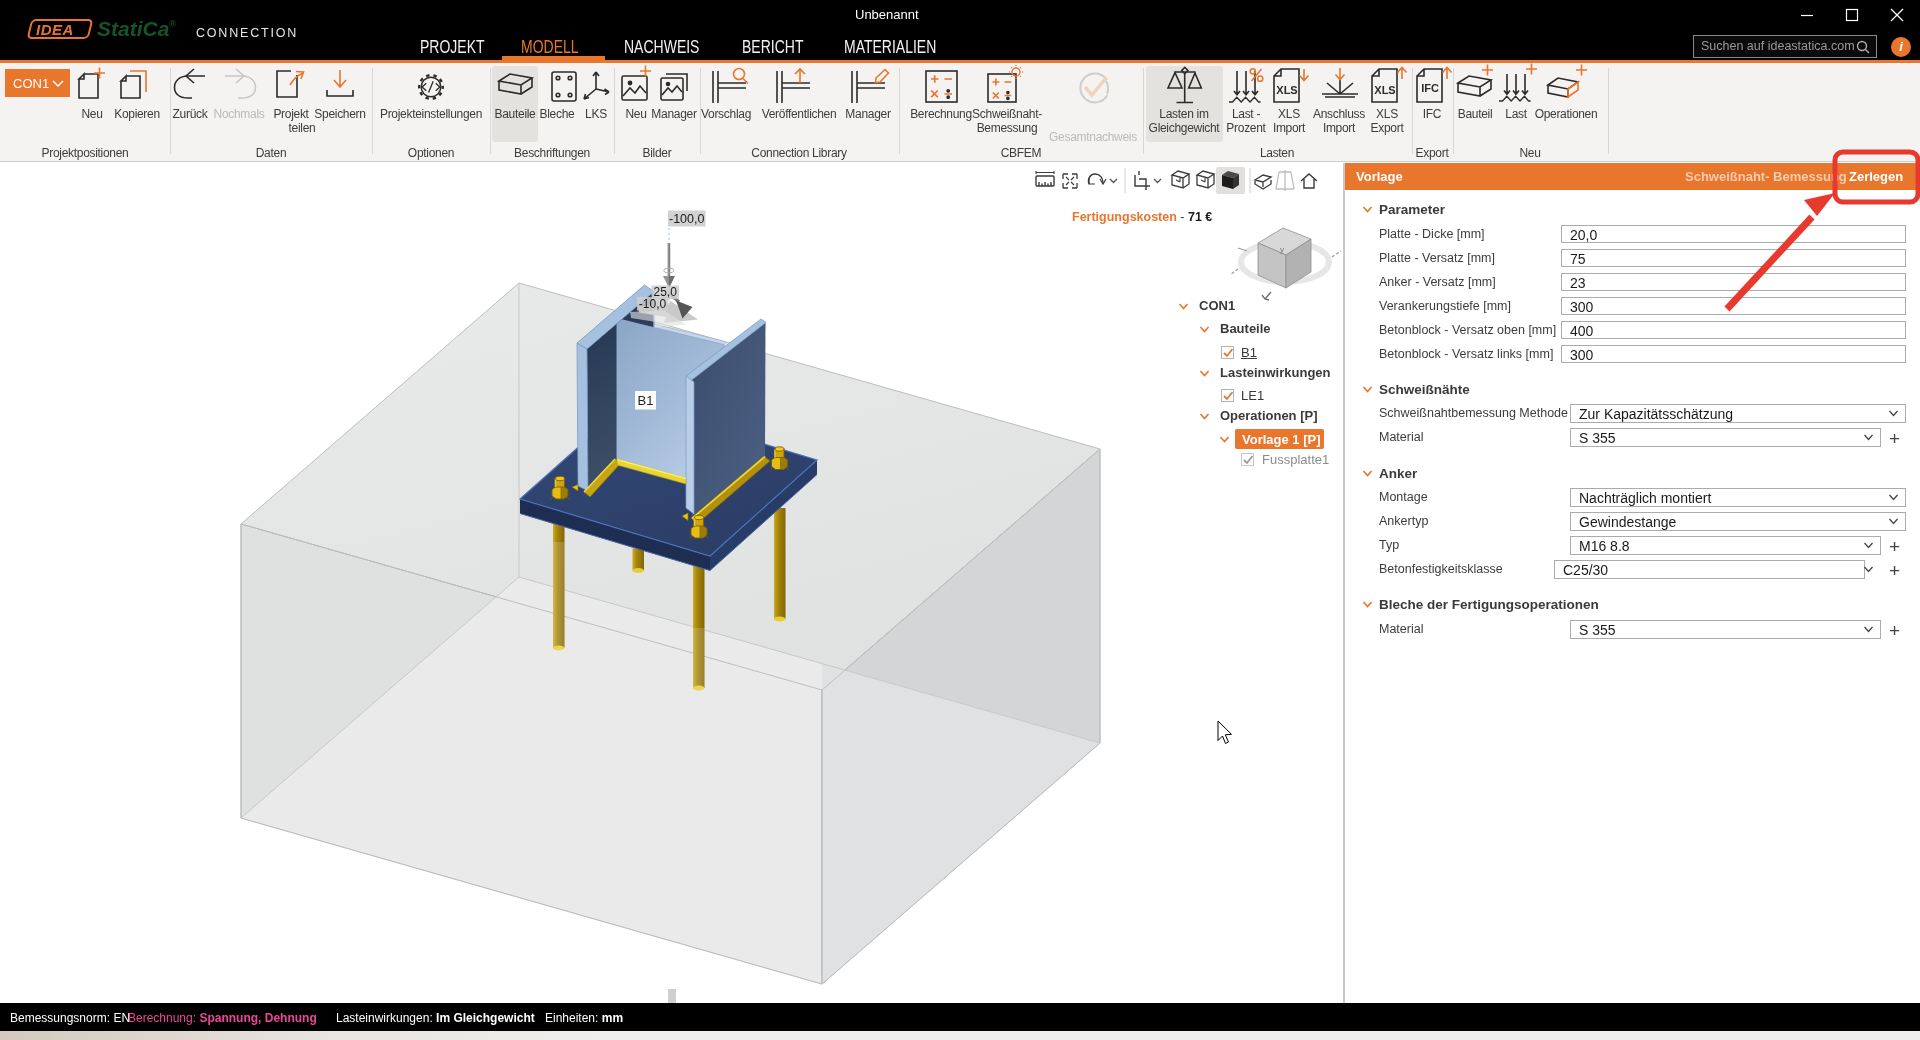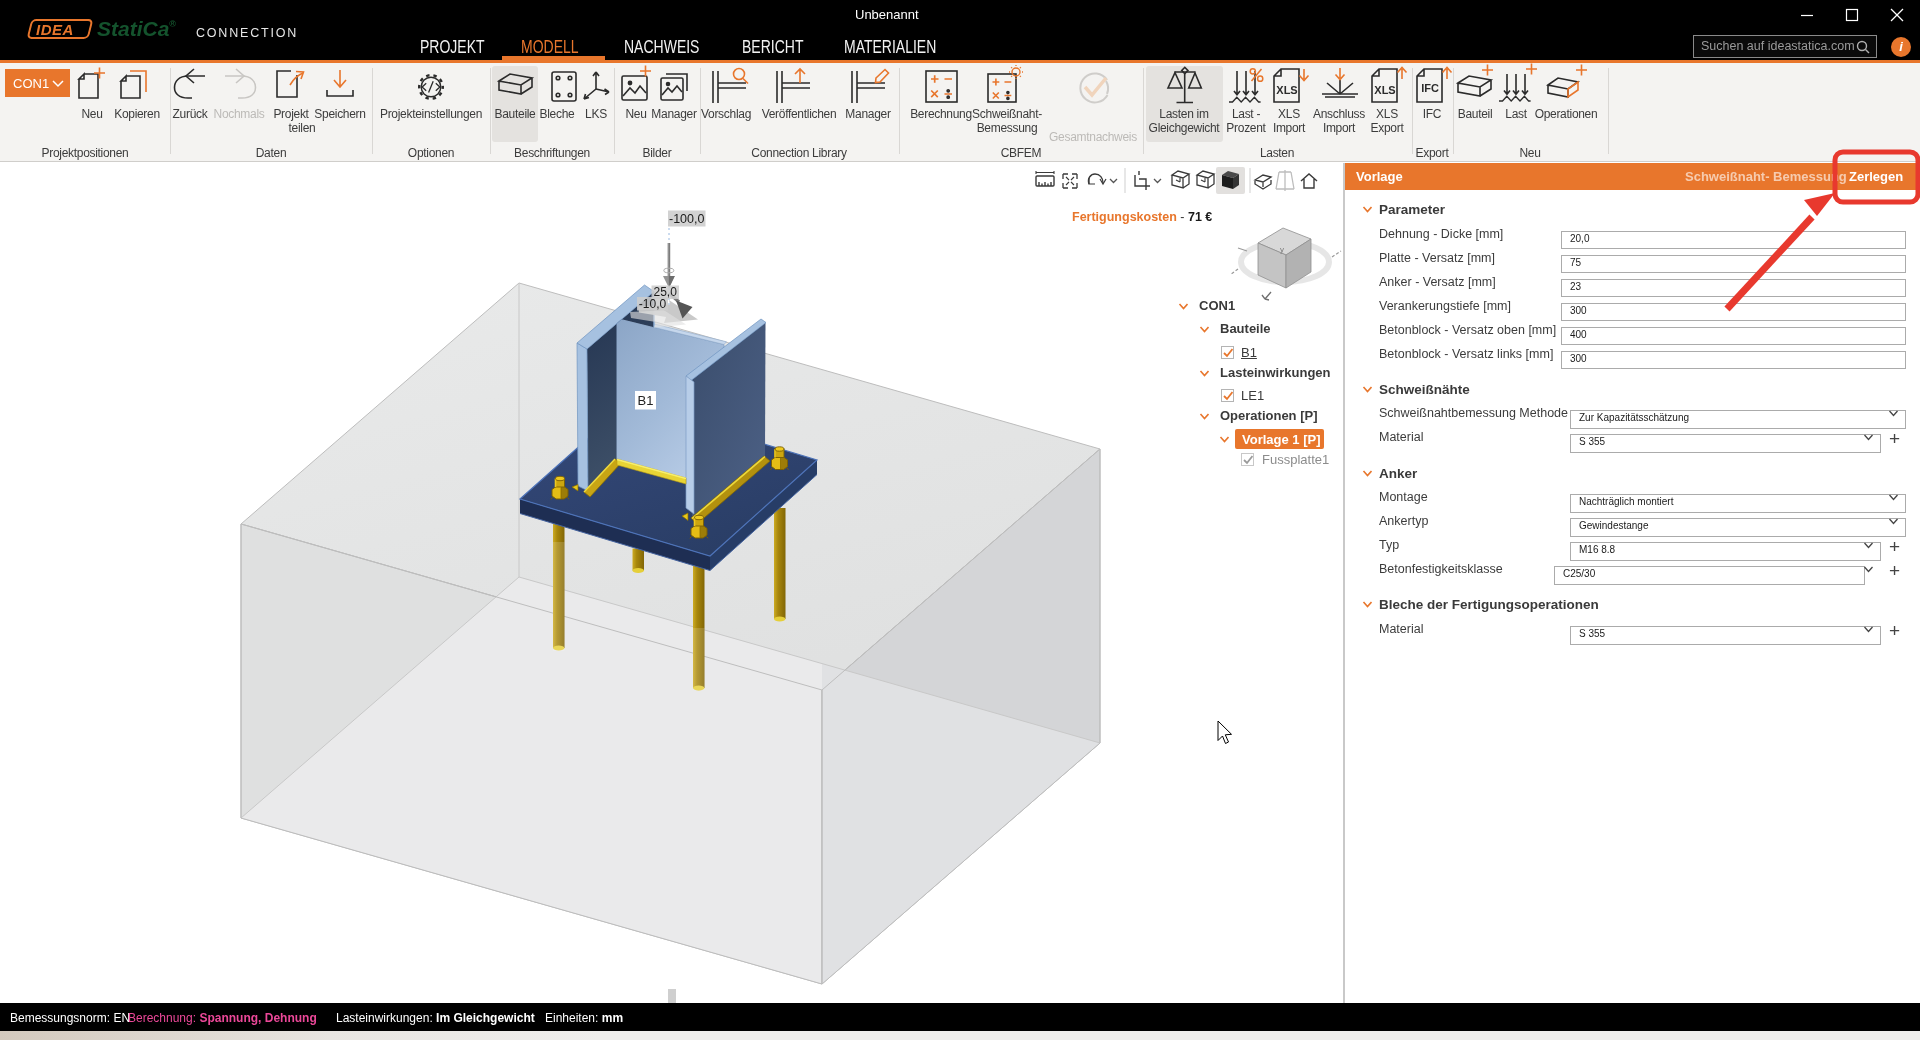--- a/index.html
+++ b/index.html
@@ -9,21 +9,21 @@
 .glbl{position:absolute;font-size:12px;color:#3c3c3c;white-space:nowrap;letter-spacing:-0.3px;transform:translateX(-50%);}
 .ic{position:absolute;}
 .sep{position:absolute;top:68px;height:86px;width:1px;background:#d9d7d4;}
 .menuitem{position:absolute;top:37px;font-size:17.5px;color:#f2f2f2;white-space:nowrap;transform:scaleX(0.8);transform-origin:0 0;}
 .selbg{position:absolute;background:#e4e2df;border-radius:3px;}
 .treebold{position:absolute;font-size:13px;font-weight:bold;color:#3a3a3a;white-space:nowrap;}
 .treereg{position:absolute;font-size:13px;color:#3a3a3a;white-space:nowrap;}
 .chev{position:absolute;width:10px;height:10px;}
 .cb{position:absolute;width:13px;height:13px;background:#fff;border:1px solid #b4b4b4;}
 .plbl{position:absolute;font-size:12.5px;color:#3c3c3c;white-space:nowrap;}
-.pbox{position:absolute;background:#fff;border:1px solid #ababab;font-size:10px;color:#1a1a1a;padding:1px 0 0 8px;margin-top:6px;}
+.pbox{position:absolute;background:#fff;border:1px solid #ababab;font-size:14px;color:#1a1a1a;padding:1px 0 0 8px;}
 .shead{position:absolute;font-size:13.5px;font-weight:bold;color:#3a3a3a;white-space:nowrap;}
 .ddchev{position:absolute;width:10px;height:10px;}
 .plus{position:absolute;font-size:19px;color:#444;font-weight:400;}
 </style>
 </head>
 <body>
 <div id="app">
 
 <div class="ab" style="left:0;top:0;width:1920px;height:30px;background:#000;"></div>
 
@@ -473,21 +473,21 @@
 <div class="ab" style="left:1345px;top:163px;width:575px;height:840px;background:#fff;"></div>
 <div class="ab" style="left:1345px;top:163px;width:575px;height:27px;background:#e8762c;"></div>
 <div class="ab" style="left:1356px;top:169px;font-size:13px;font-weight:bold;color:#fff;">Vorlage</div>
 <div class="ab" style="left:1685px;top:169px;font-size:13px;font-weight:bold;color:rgba(255,255,255,0.62);">Schweißnaht- Bemessung</div>
 <div class="ab" style="left:1849px;top:169px;font-size:13px;font-weight:bold;color:#fff;">Zerlegen</div>
 
 <svg class="chev" style="left:1362px;top:205px;" width="11" height="9">
       <path d="M1.5 2 L5.5 6.5 L9.5 2" fill="none" stroke="#e8762c" stroke-width="1.6"></path>
     </svg>
 <div class="shead" style="left:1379px;top:202px;">Parameter</div>
-<div class="plbl" style="left:1379px;top:227px;">Dehnung - Dicke [mm]</div>
+<div class="plbl" style="left:1379px;top:227px;">Platte - Dicke [mm]</div>
 <div class="pbox" style="left:1561px;top:225px;width:345px;height:18px;">20,0</div>
 <div class="plbl" style="left:1379px;top:251px;">Platte - Versatz [mm]</div>
 <div class="pbox" style="left:1561px;top:249px;width:345px;height:18px;">75</div>
 <div class="plbl" style="left:1379px;top:275px;">Anker - Versatz [mm]</div>
 <div class="pbox" style="left:1561px;top:273px;width:345px;height:18px;">23</div>
 <div class="plbl" style="left:1379px;top:299px;">Verankerungstiefe [mm]</div>
 <div class="pbox" style="left:1561px;top:297px;width:345px;height:18px;">300</div>
 <div class="plbl" style="left:1379px;top:323px;">Betonblock - Versatz oben [mm]</div>
 <div class="pbox" style="left:1561px;top:321px;width:345px;height:18px;">400</div>
 <div class="plbl" style="left:1379px;top:347px;">Betonblock - Versatz links [mm]</div>

